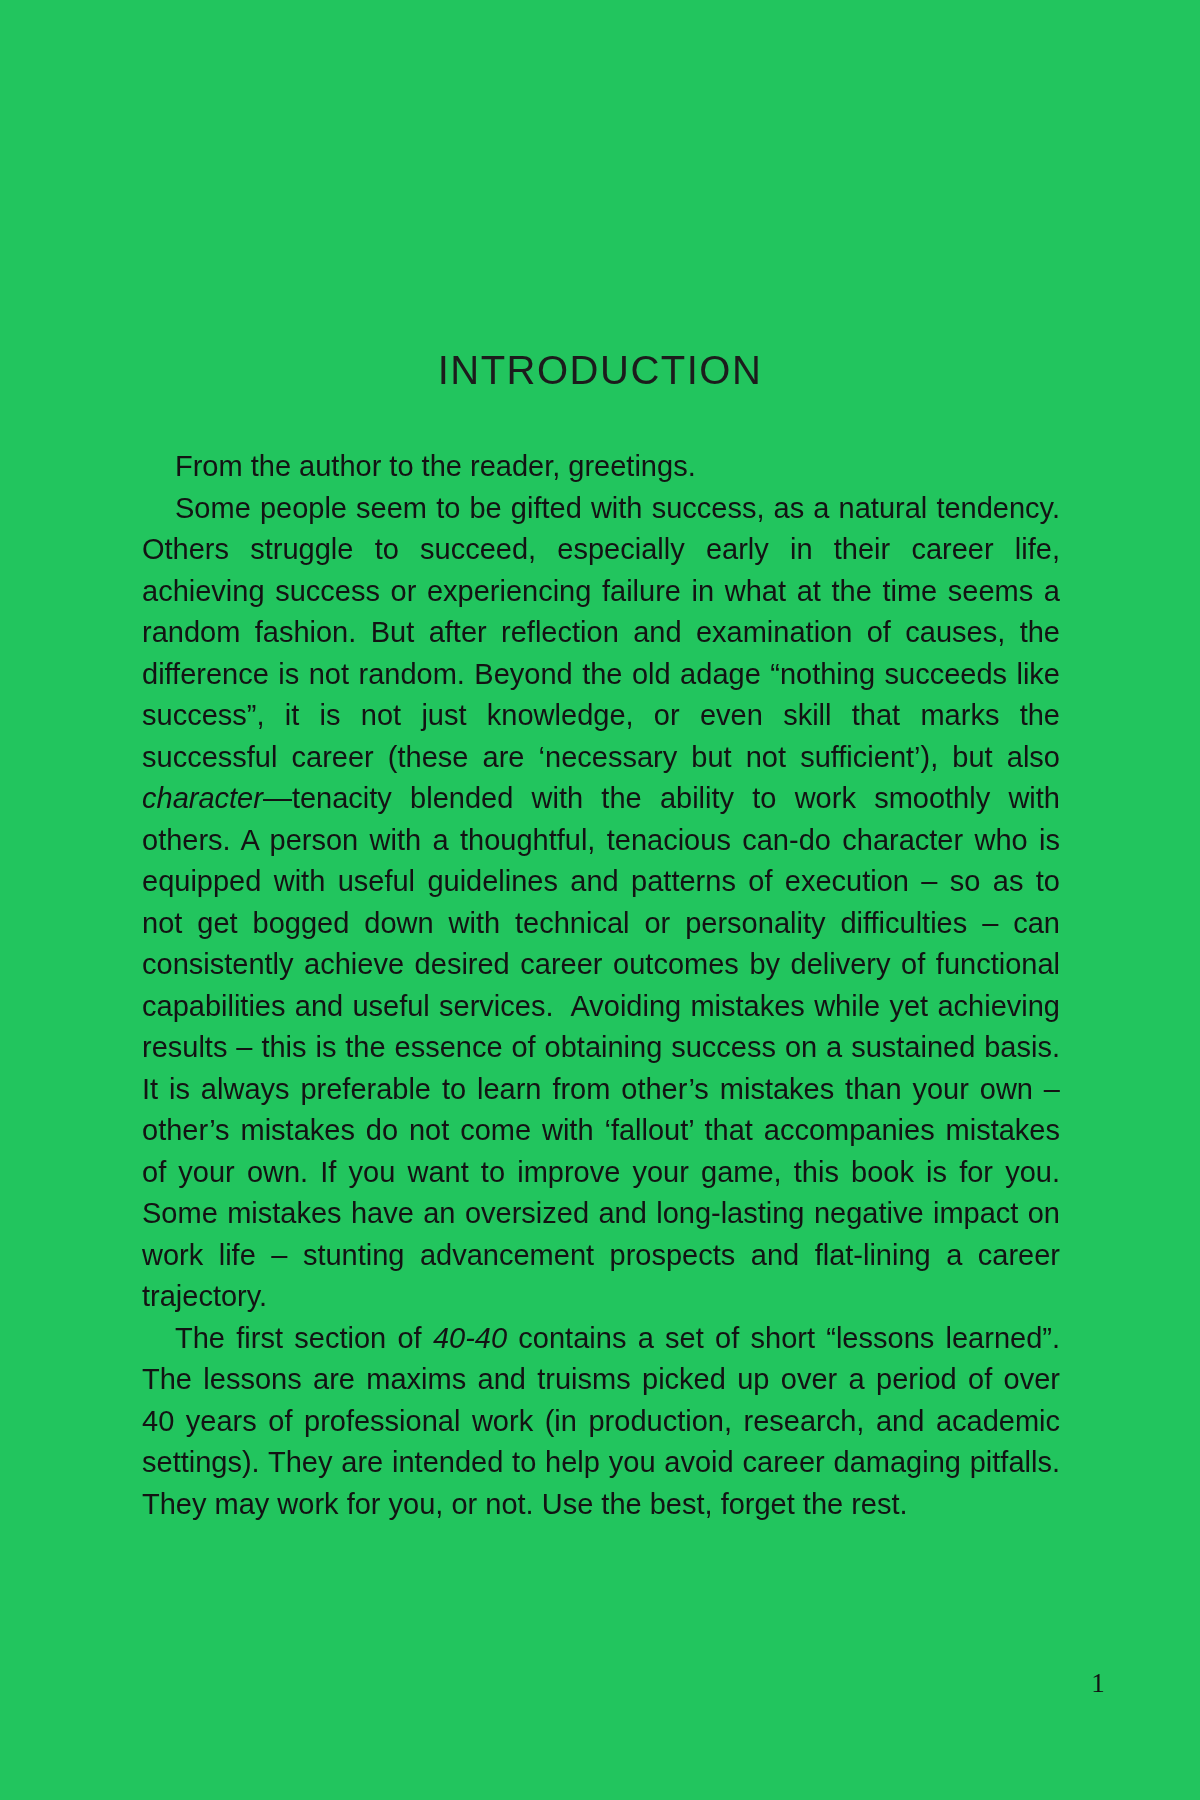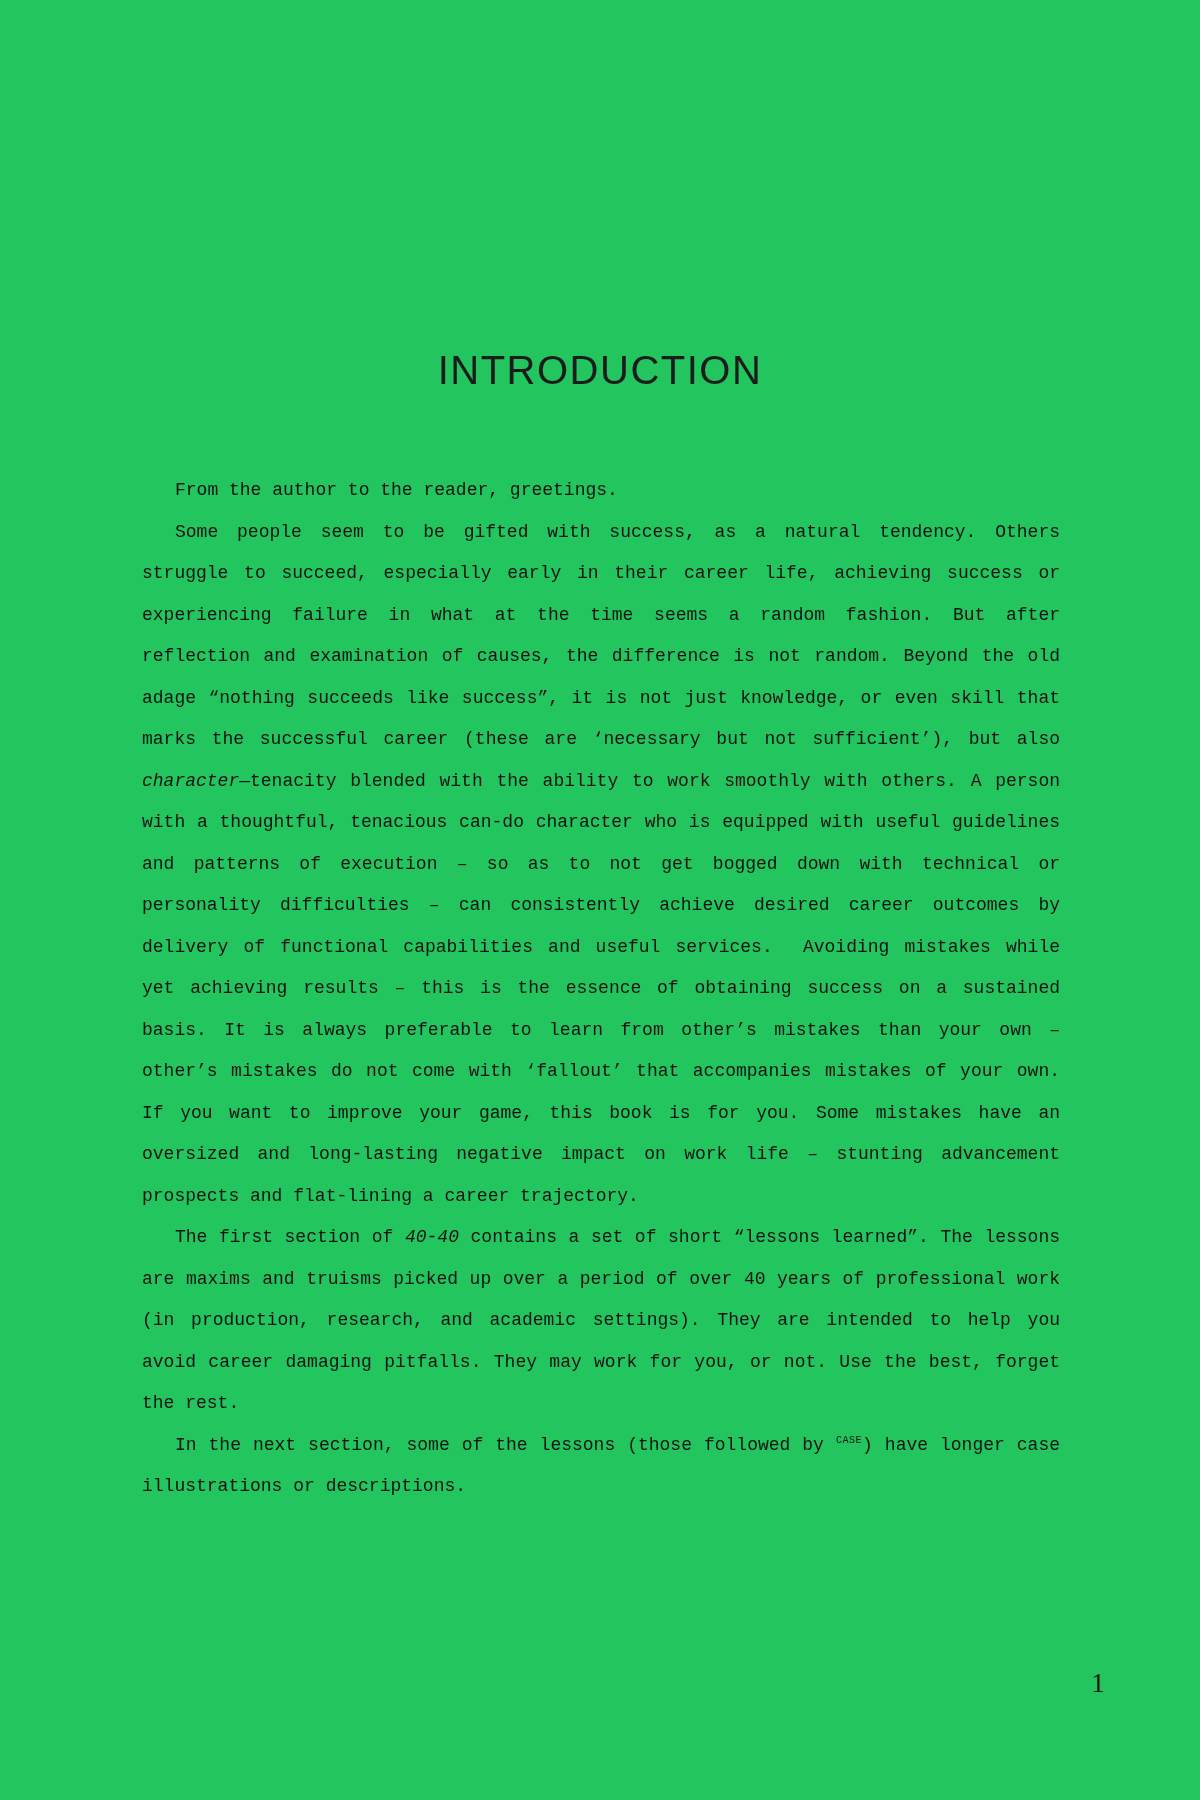--- a/index.html
+++ b/index.html
@@ -23,25 +23,25 @@
     text-align: center;
     font-family: "Liberation Sans", "DejaVu Sans", sans-serif;
     font-weight: 300;
     font-size: 40px;
     line-height: 46px;
     letter-spacing: 1.5px;
     color: #1c1c1c;
   }
   .body-text {
     position: absolute;
-    top: 470px;
+    top: 446px;
     left: 142px;
     width: 918px;
-    font-family: Liberation Mono, monospace;
-    font-size: 18px;
+    font-family: Liberation Sans, sans-serif;
+    font-size: 29px;
     line-height: 41.5px;
     color: #131313;
   }
   .para {
     margin: 0;
     padding: 0;
     text-indent: 33px;
     text-align: justify;
   }
   .para span { white-space: pre-wrap; }
@@ -67,18 +67,17 @@
 <body>
 
 <div class="page">
 
   <h1 class="chapter-title">INTRODUCTION</h1>
 
   <div class="body-text">
       <p class="para"><span>From the author to the reader, greetings.</span></p>
       <p class="para"><span>Some people seem to be gifted with success, as a natural tendency. Others struggle to succeed, especially early in their career life, achieving success or experiencing failure in what at the time seems a random fashion. But after reflection and examination of causes, the difference is not random. Beyond the old adage “nothing succeeds like success”, it is not just knowledge, or even skill that marks the successful career (these are ‘necessary but not sufficient’), but also </span><span class="italic">character</span><span>—tenacity blended with the ability to work smoothly with others. A person with a thoughtful, tenacious can-do character who is equipped with useful guidelines and patterns of execution – so as to not get bogged down with technical or personality difficulties – can consistently achieve desired career outcomes by delivery of functional capabilities and useful services.  Avoiding mistakes while yet achieving results – this is the essence of obtaining success on a sustained basis. It is always preferable to learn from other’s mistakes than your own – other’s mistakes do not come with ‘fallout’ that accompanies mistakes of your own. If you want to improve your game, this book is for you. Some mistakes have an oversized and long-lasting negative impact on work life – stunting advancement prospects and flat-lining a career trajectory.</span></p>
       <p class="para"><span>The first section of </span><span class="italic">40-40</span><span> contains a set of short “lessons learned”. The lessons are maxims and truisms picked up over a period of over 40 years of professional work (in production, research, and academic settings). They are intended to help you avoid career damaging pitfalls. They may work for you, or not. Use the best, forget the rest.</span></p>
-      <p class="para"><span>In the next section, some of the lessons (those followed by </span><span class="superscript">CASE</span><span>) have longer case illustrations or descriptions.</span></p>
     </div>
 
   <div class="folio">1</div>
 
 </div>
 
 </body></html>

